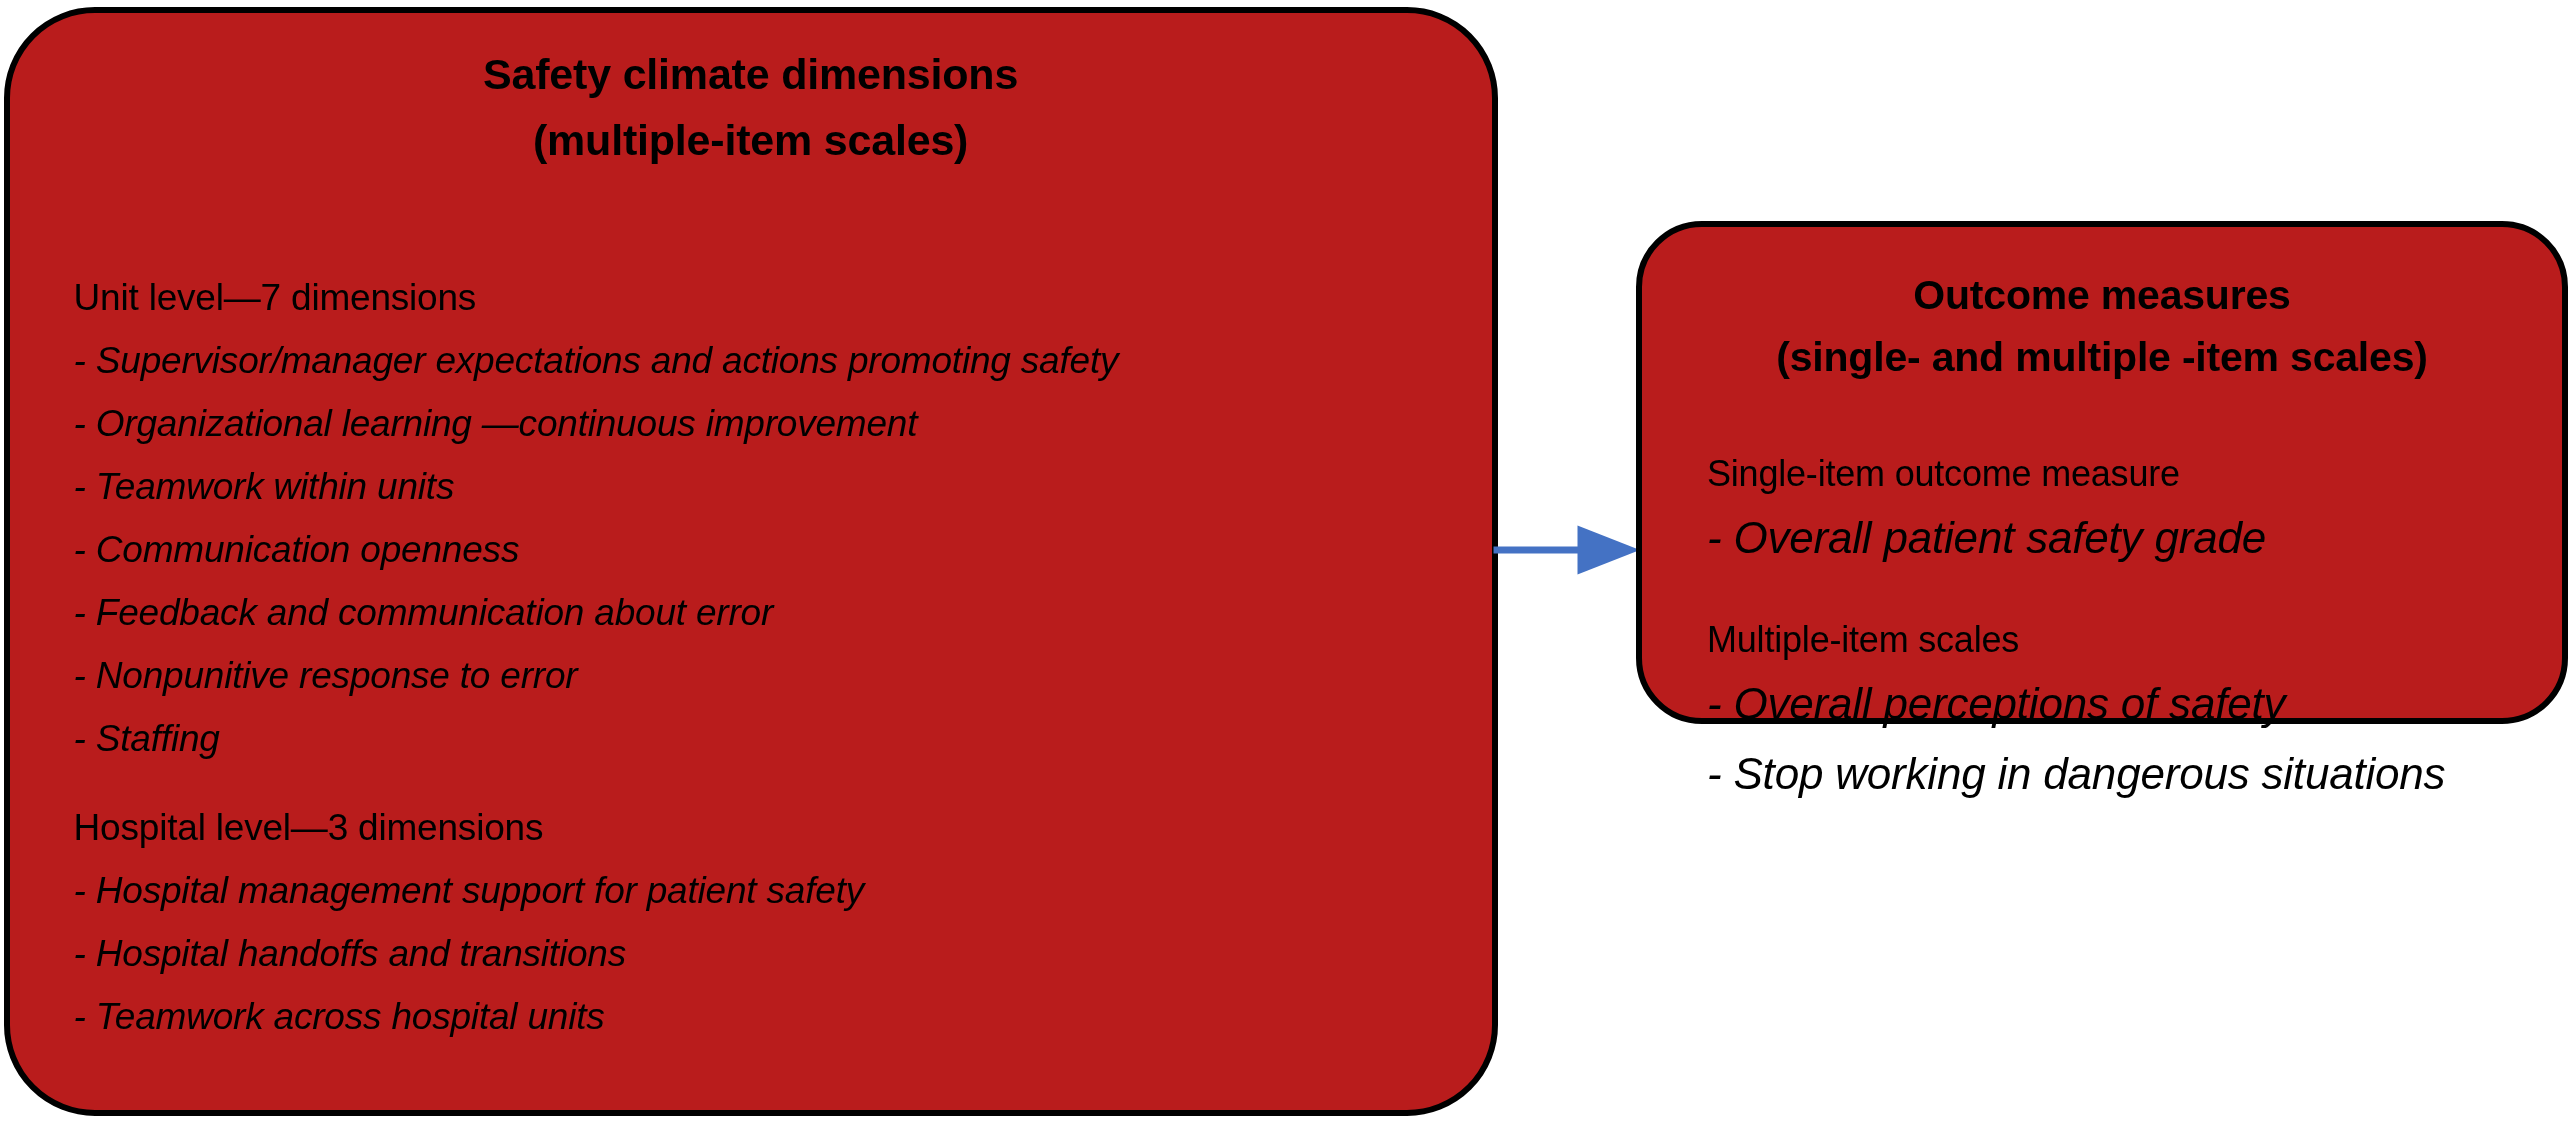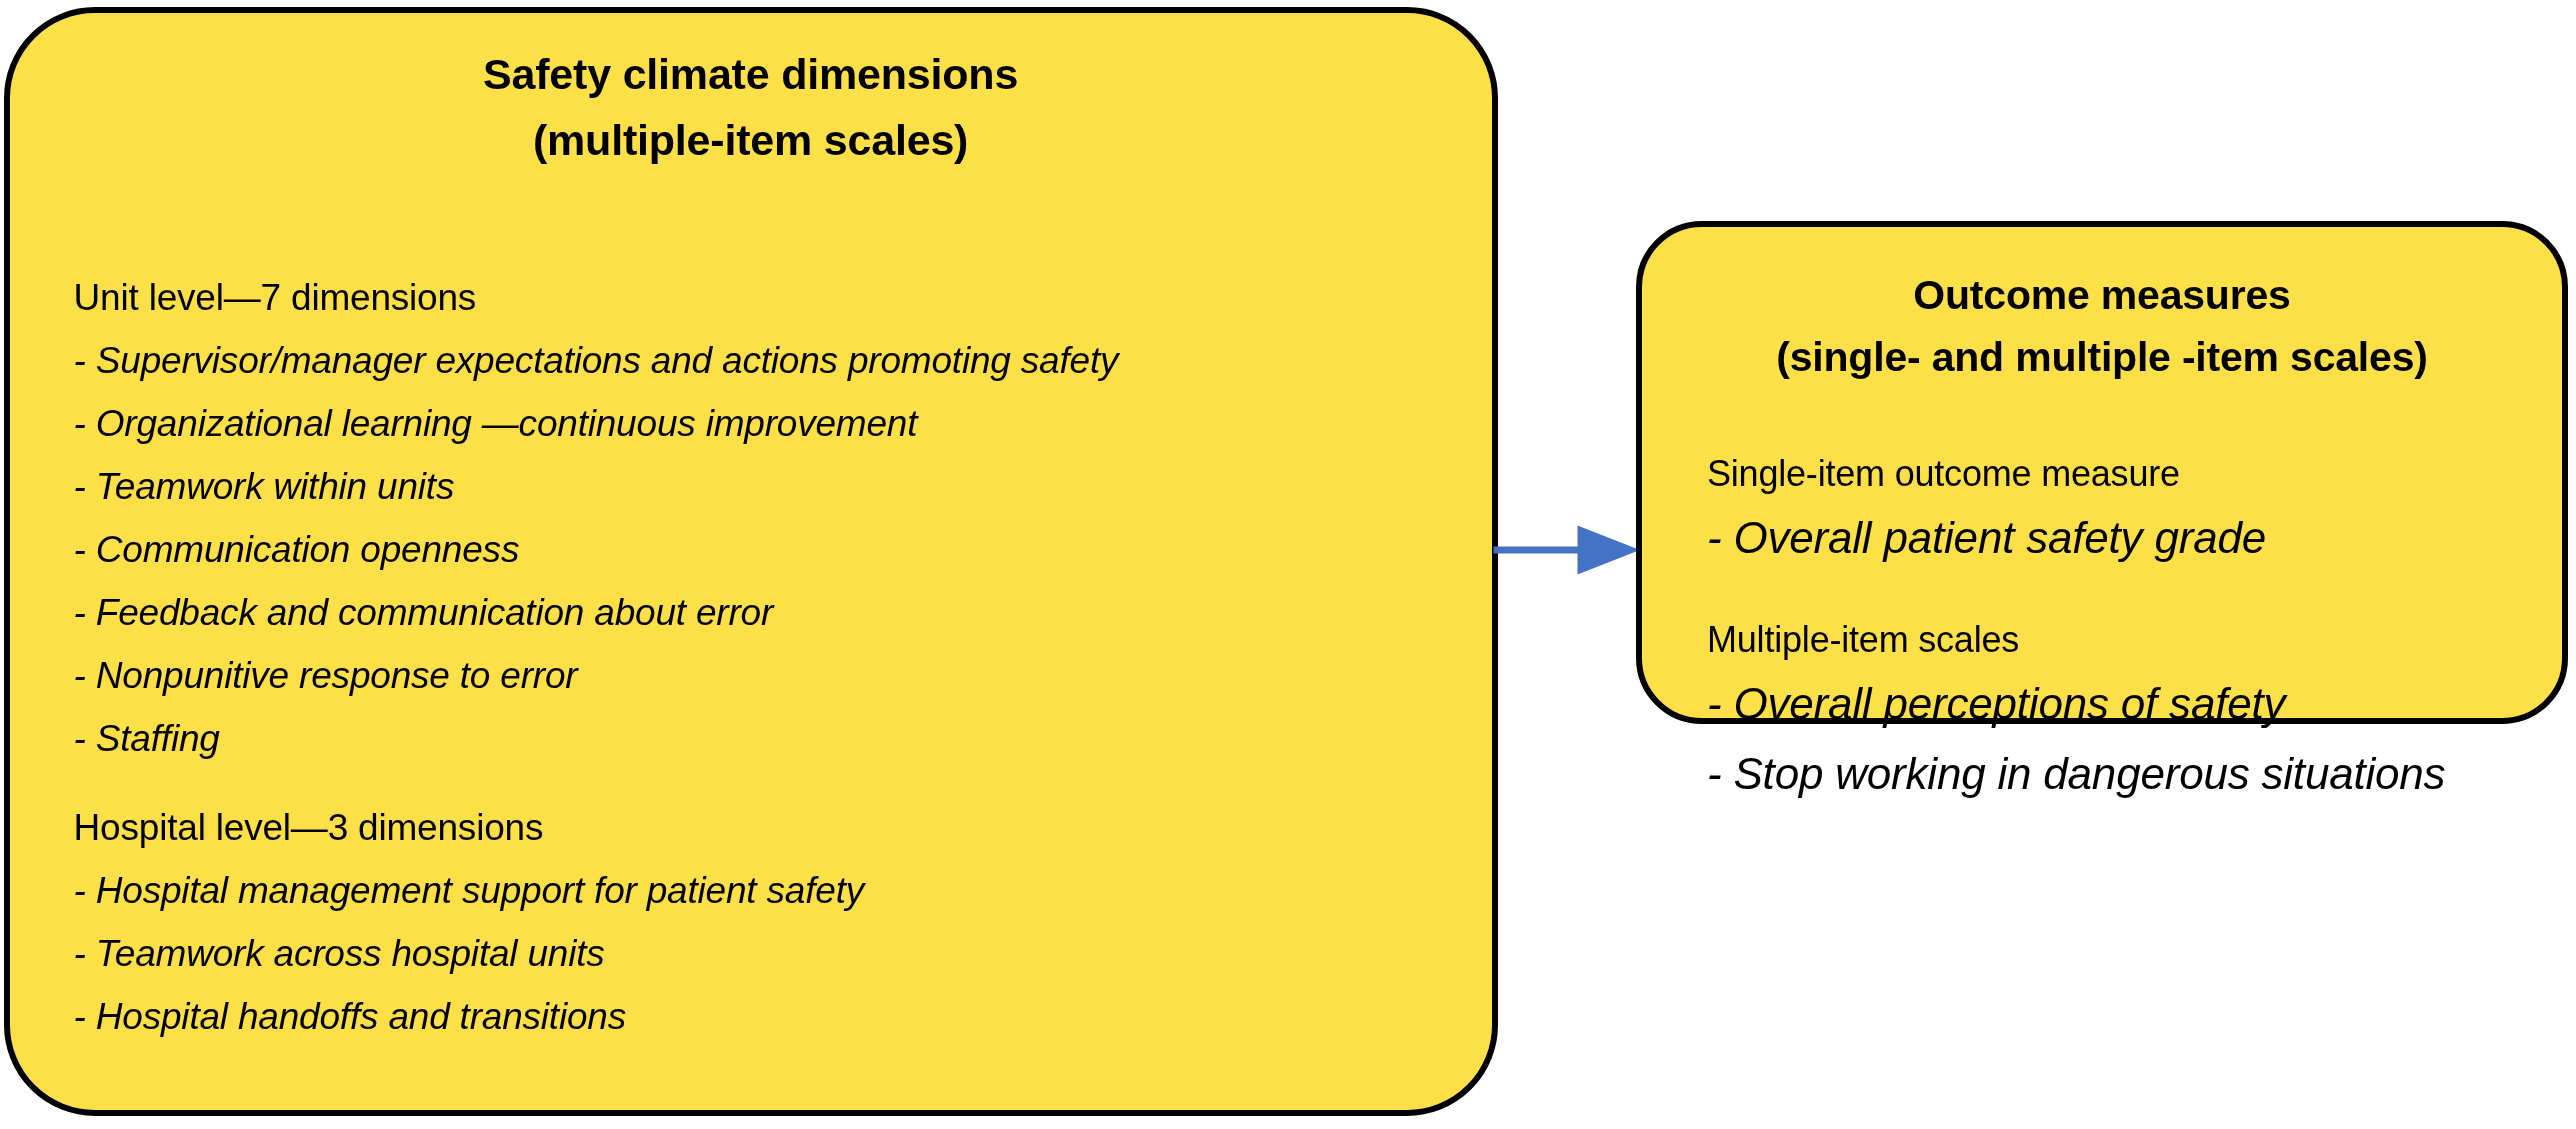--- a/index.html
+++ b/index.html
@@ -15,21 +15,21 @@
     position: relative;
     width: 2576px;
     height: 1130px;
     background: #ffffff;
     overflow: hidden;
   }
 
   
   .box {
     position: absolute;
-    background: #fde047;
+    background: #b91c1c;
     border: 6.6px solid #000000;
     box-sizing: border-box;
   }
   #left-box {
     left: 3.6px;
     top: 7.2px;
     width: 1494px;
     height: 1109px;
     border-radius: 91px;
   }
@@ -139,22 +139,22 @@
           <li>- Feedback and communication about error</li>
           <li>- Nonpunitive response to error</li>
           <li>- Staffing</li>
         </ul>
       </div>
 
       <div class="group">
         <div class="group-head">Hospital level—3 dimensions</div>
         <ul class="bullets">
           <li>- Hospital management support for patient safety</li>
+          <li>- Hospital handoffs and transitions</li>
           <li>- Teamwork across hospital units</li>
-          <li>- Hospital handoffs and transitions</li>
         </ul>
       </div>
 
     </div>
   </div>
 
   <svg id="connector" viewBox="0 0 250 110" xmlns="http://www.w3.org/2000/svg">
     <line x1="0" y1="55" x2="200" y2="55" stroke="#4472C4" stroke-width="12"></line>
     <polygon points="140,14 244,55 140,96" fill="#4472C4"></polygon>
   </svg>

